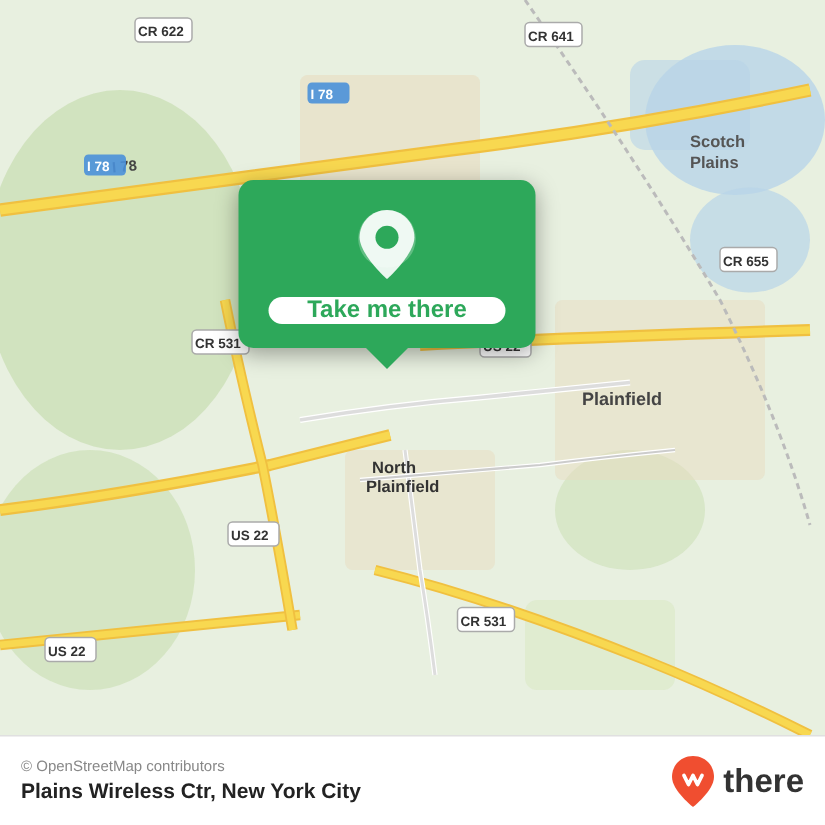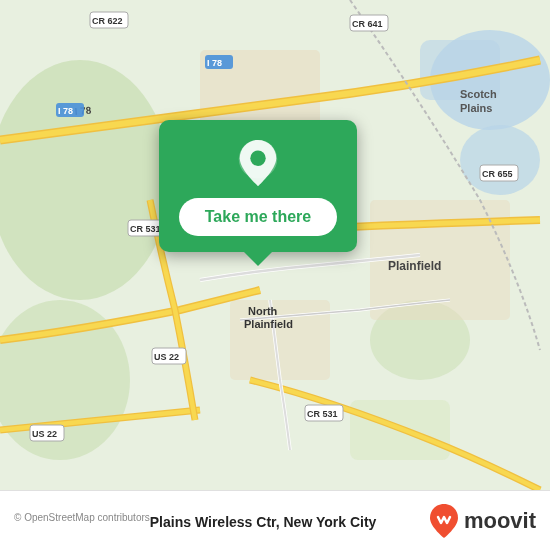--- a/index.html
+++ b/index.html
@@ -94,21 +94,21 @@
       background: white;
       border-top: 1px solid #ddd;
       display: flex;
       align-items: center;
       justify-content: space-between;
       padding: 0 14px;
     }
 
     #bottom-left {
       display: flex;
-      flex-direction: row;
+      flex-direction: column;
       justify-content: space-between;
     }
 
     #moovit-logo {
       display: flex;
       align-items: center;
       gap: 6px;
     }
   </style>
 </head>
@@ -202,34 +202,34 @@
 
   <div id="button-overlay" style="position:absolute; top:120px; left:158px; display:flex; flex-direction:column; align-items:center; z-index:10;">
     <div id="green-card" style="background-color:#2da85a; border-radius:10px; width:198px; padding:18px 20px 16px 20px; display:flex; flex-direction:column; align-items:center; box-shadow:0 4px 15px rgba(0,0,0,0.35); position:relative;">
 
       <svg id="pin-icon" width="48" height="52" viewBox="0 0 48 52" style="margin-bottom:10px;">
         <circle cx="24" cy="22" r="20" fill="white" opacity="0.25"></circle>
         <path d="M24 2 C13.5 2 5 10.5 5 21 C5 33 24 50 24 50 C24 50 43 33 43 21 C43 10.5 34.5 2 24 2 Z" fill="white" opacity="0.9"></path>
         <circle cx="24" cy="21" r="8" fill="#2da85a"></circle>
       </svg>
 
-      <button id="take-me-there-btn" style="background-color:white; color:#2da85a; border:none; border-radius:25px; padding:10px 24px; font-size:16px; font-weight:bold; cursor:pointer; white-space:nowrap; width:100%;">Take me there</button>
+      <button id="take-me-there-btn" style="background-color:white; color:#2da85a; border:none; border-radius:25px; padding:0 24px; font-size:16px; font-weight:bold; cursor:pointer; white-space:nowrap; width:100%;">Take me there</button>
 
       <div style="position:absolute; bottom:-13px; left:50%; transform:translateX(-50%); width:0; height:0; border-left:13px solid transparent; border-right:13px solid transparent; border-top:13px solid #2da85a;"></div>
     </div>
   </div>
 </div>
 
 <div id="bottom-bar" style="width:550px; height:60px; background:white; border-top:1px solid #e0e0e0; display:flex; align-items:center; justify-content:space-between; padding:0 14px;">
   <div id="bottom-left">
     <span style="font-size:10px; color:#888;">© OpenStreetMap contributors</span>
     <div style="font-size:14px; font-weight:bold; color:#222; margin-top:2px;">Plains Wireless Ctr, New York City</div>
   </div>
 
   <div id="moovit-logo" style="display:flex; align-items:center; gap:4px;">
 
     <svg width="32" height="36" viewBox="0 0 32 36">
       <path d="M16 1 C8 1 2 7 2 15 C2 24 16 35 16 35 C16 35 30 24 30 15 C30 7 24 1 16 1 Z" fill="#f04e30"></path>
       <path d="M10 14 L13 20 L16 14 L19 20 L22 14" stroke="white" stroke-width="2.5" fill="none" stroke-linecap="round" stroke-linejoin="round"></path>
     </svg>
-    <span style="font-size:22px; font-weight:bold; color:#333; font-family:Arial,sans-serif;">moovit</span>
+    <span style="font-size:22px; font-weight:bold; color:#333; font-family:Arial,sans-serif;">there</span>
   </div>
 </div>
 
 </body></html>

